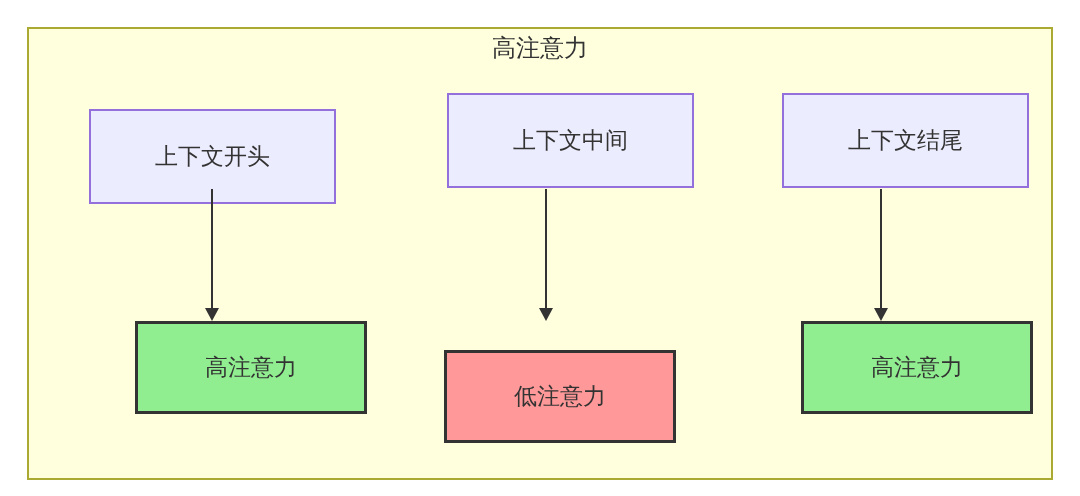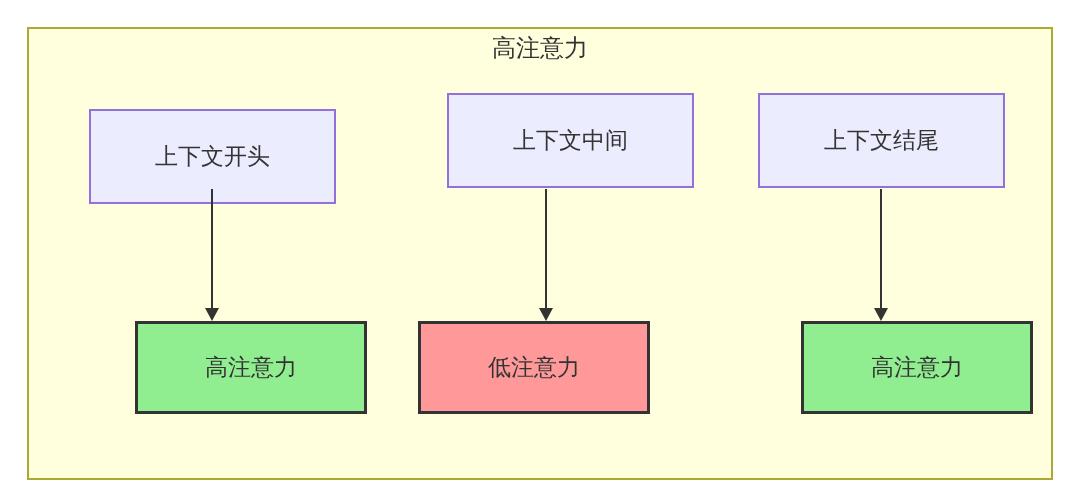--- a/index.html
+++ b/index.html
@@ -46,29 +46,29 @@
   }
   .source-node {
     top: 93px;
     width: 247px;
     height: 95px;
     background: var(--source-node-bg, #ececff);
     border: 2px solid var(--source-node-border, #9370db);
   }
   .source-node.c0 { left: 89px; margin-top: 16px; }
   .source-node.c1 { left: 447px; }
-  .source-node.c2 { left: 758px; }
+  .source-node.c2 { left: 782px; }
   .result-node {
     top: 321px;
     width: 232px;
     height: 93px;
     border: 3px solid var(--result-node-border, #333333);
   }
   .result-node.c0 { left: 100px; }
-  .result-node.c1 { left: 418px; }
+  .result-node.c1 { left: 444px; margin-top: 29px; }
   .result-node.c2 { left: 766px; }
   .result-node[data-level="high"] { background: var(--high-attention-bg, #90ee90); margin-left: 35px; }
   .result-node[data-level="low"]  { background: var(--low-attention-bg, #ff9999); }
   .edge-arrow {
     position: absolute;
     top: 189px;
     width: 14px;
     height: 132px;
   }
   .edge-arrow.c0 { left: 205px; }

